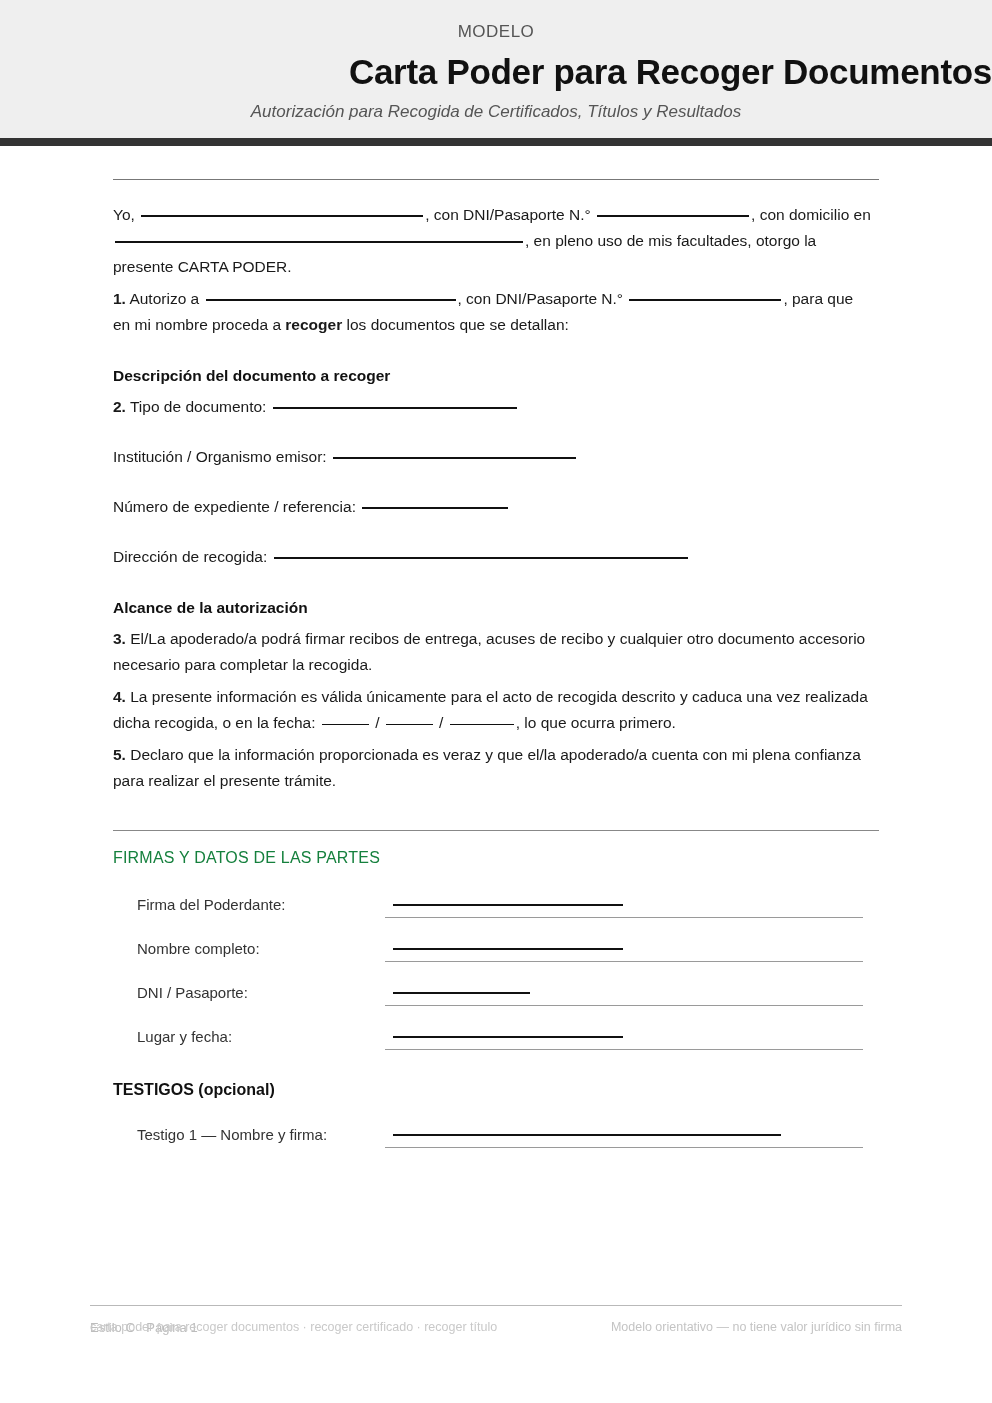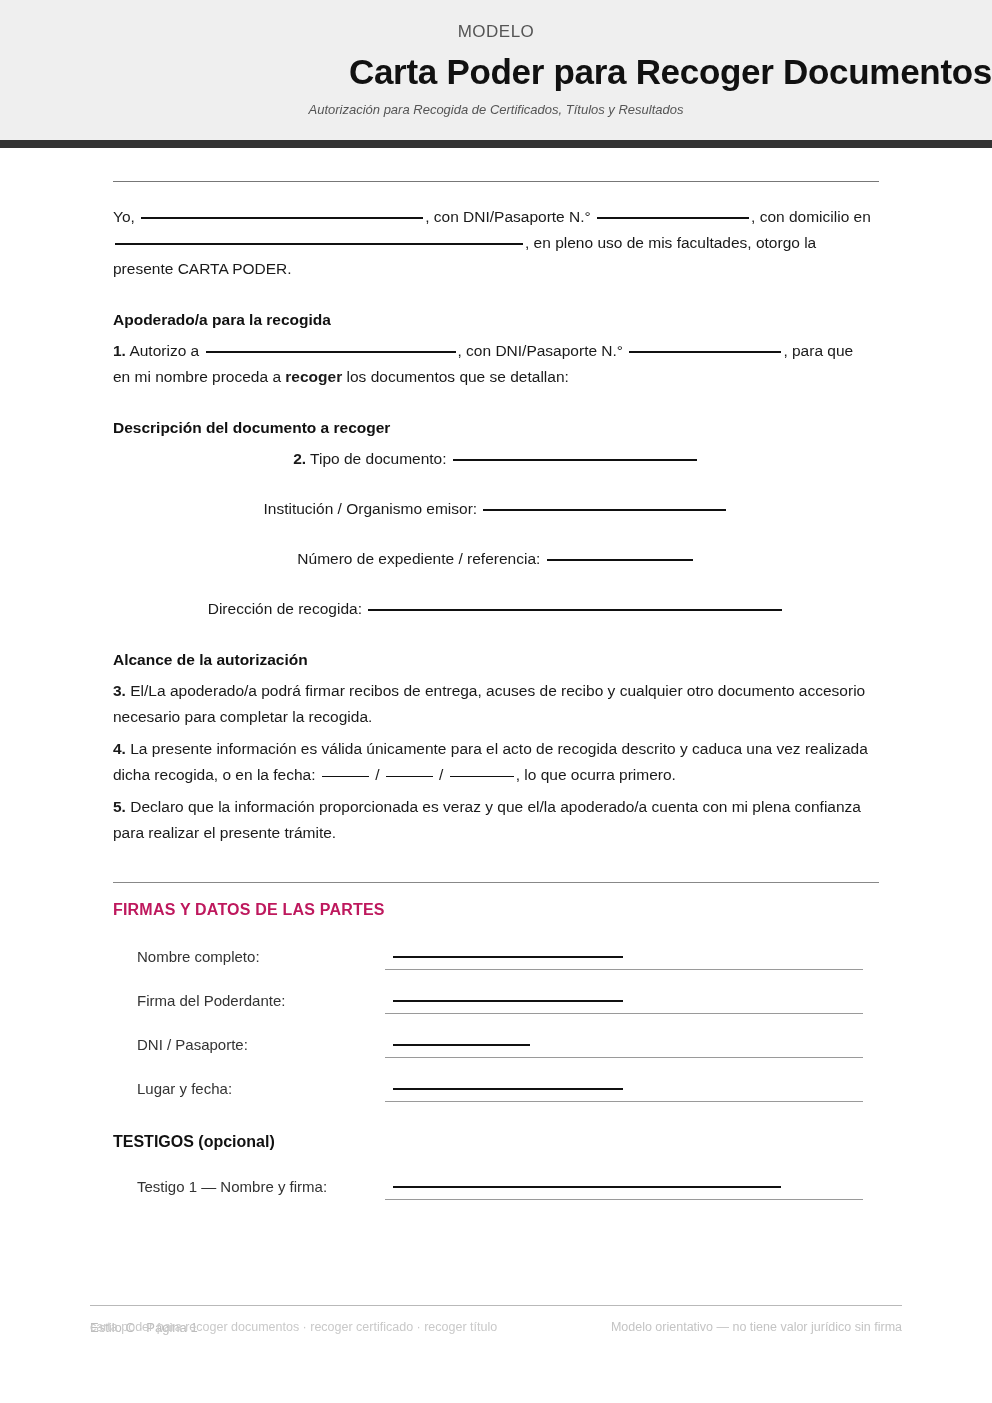--- a/index.html
+++ b/index.html
@@ -31,24 +31,24 @@
   }
   .doc-title {
     font-size: 35px;
     font-weight: bold;
     color: #111111;
     margin: 0 0 10px 0;
     letter-spacing: -0.3px;
     text-align: right;
   }
   .doc-subtitle {
-    font-size: 13px;
+    font-size: 17px;
     font-style: italic;
     color: #555555;
-    margin: 7px;
+    margin: 0;
   }
   .header-rule {
     height: 8px;
     background: #333333;
     width: 100%;
   }
 
   
   .page {
     padding: 0 113px;
@@ -98,32 +98,31 @@
     top: -3px;
   }
   .blank.d1 { width: 47px; }
   .blank.d2 { width: 47px; }
   .blank.d3 { width: 64px; }
 
   .field-row {
     font-size: 15.5px;
     line-height: 26px;
     margin: 0 0 24px 0;
-    text-align: center;
   }
 
   
   .sig-divider {
     border-top: 1px solid #888888;
     margin: 36px 0 18px 0;
   }
   .block-head {
     font-size: 16px;
-    font-weight: bold;
-    color: #be185d;
+    font-weight: normal;
+    color: #15803d;
     letter-spacing: 0.2px;
     margin: 0 0 18px 0;
   }
   .sig-rows { padding-left: 24px; }
   .sig-row {
     display: flex;
     align-items: flex-end;
     margin-bottom: 10px;
   }
   .sig-label {
@@ -225,21 +224,20 @@
   <div class="top-divider"></div>
 
   <p class="body-text">
     <span>Yo,</span>
     <span class="blank w-xl"></span><span>, con DNI/Pasaporte N.°</span>
     <span class="blank w-md"></span><span>, con domicilio en</span><br>
     <span class="blank w-l2"></span><span>, en pleno uso de mis facultades, otorgo la</span><br>
     <span>presente CARTA PODER.</span>
   </p>
 
-  <div class="section-head">Apoderado/a para la recogida</div>
   <p class="body-text">
     <span class="num">1.</span>
     <span>Autorizo a</span>
     <span class="blank w-lg"></span><span>, con DNI/Pasaporte N.°</span>
     <span class="blank w-md"></span><span>, para que</span><br>
     <span>en mi nombre proceda a</span>
     <span class="strong">recoger</span>
     <span>los documentos que se detallan:</span>
   </p>
 
@@ -281,30 +279,30 @@
   <p class="body-text">
     <span class="num">5.</span>
     <span>Declaro que la información proporcionada es veraz y que el/la apoderado/a cuenta con mi plena confianza para realizar el presente trámite.</span>
   </p>
 
   <div class="sig-divider"></div>
   <div class="block-head">FIRMAS Y DATOS DE LAS PARTES</div>
 
   <div class="sig-rows">
     <div class="sig-row">
+      <div class="sig-label">Firma del Poderdante:</div>
+      <div class="sig-lines">
+        <div class="sig-ink len-a"></div>
+        <div class="sig-base"></div>
+      </div>
+    </div>
+    <div class="sig-row">
       <div class="sig-label">Nombre completo:</div>
       <div class="sig-lines">
         <div class="sig-ink len-b"></div>
-        <div class="sig-base"></div>
-      </div>
-    </div>
-    <div class="sig-row">
-      <div class="sig-label">Firma del Poderdante:</div>
-      <div class="sig-lines">
-        <div class="sig-ink len-a"></div>
         <div class="sig-base"></div>
       </div>
     </div>
     <div class="sig-row">
       <div class="sig-label">DNI / Pasaporte:</div>
       <div class="sig-lines">
         <div class="sig-ink len-c"></div>
         <div class="sig-base"></div>
       </div>
     </div>

